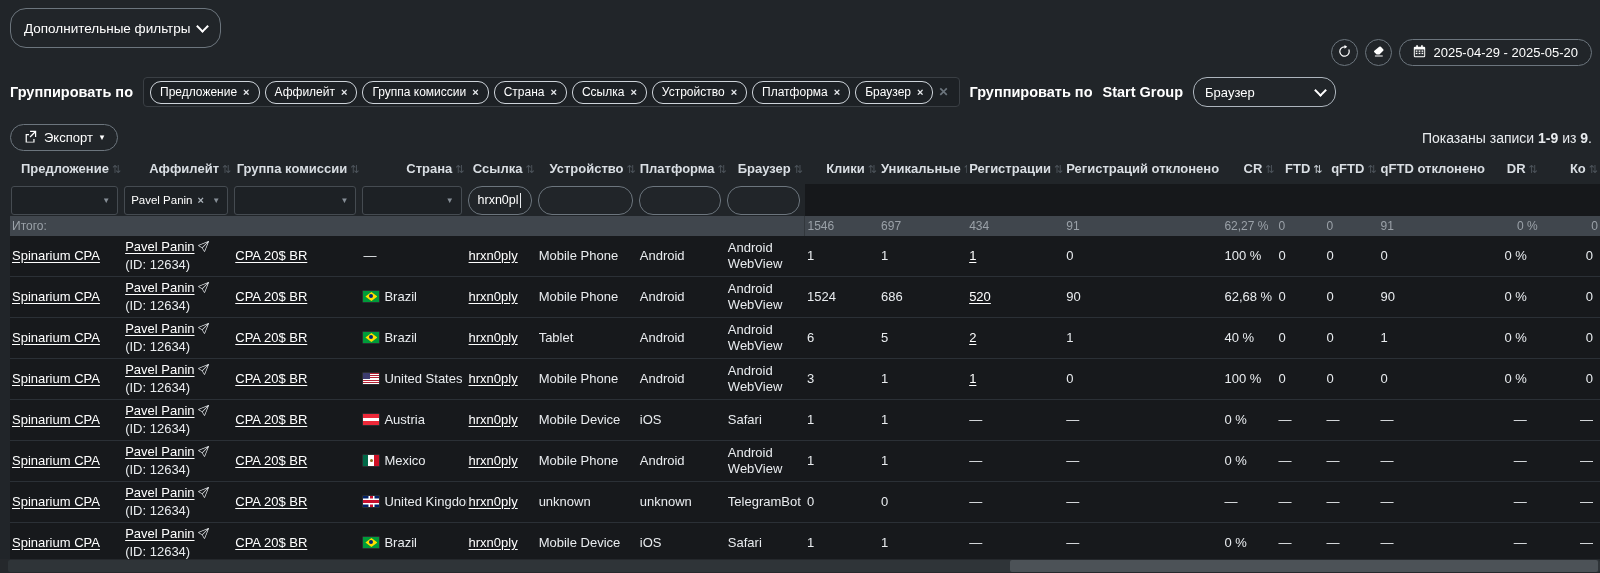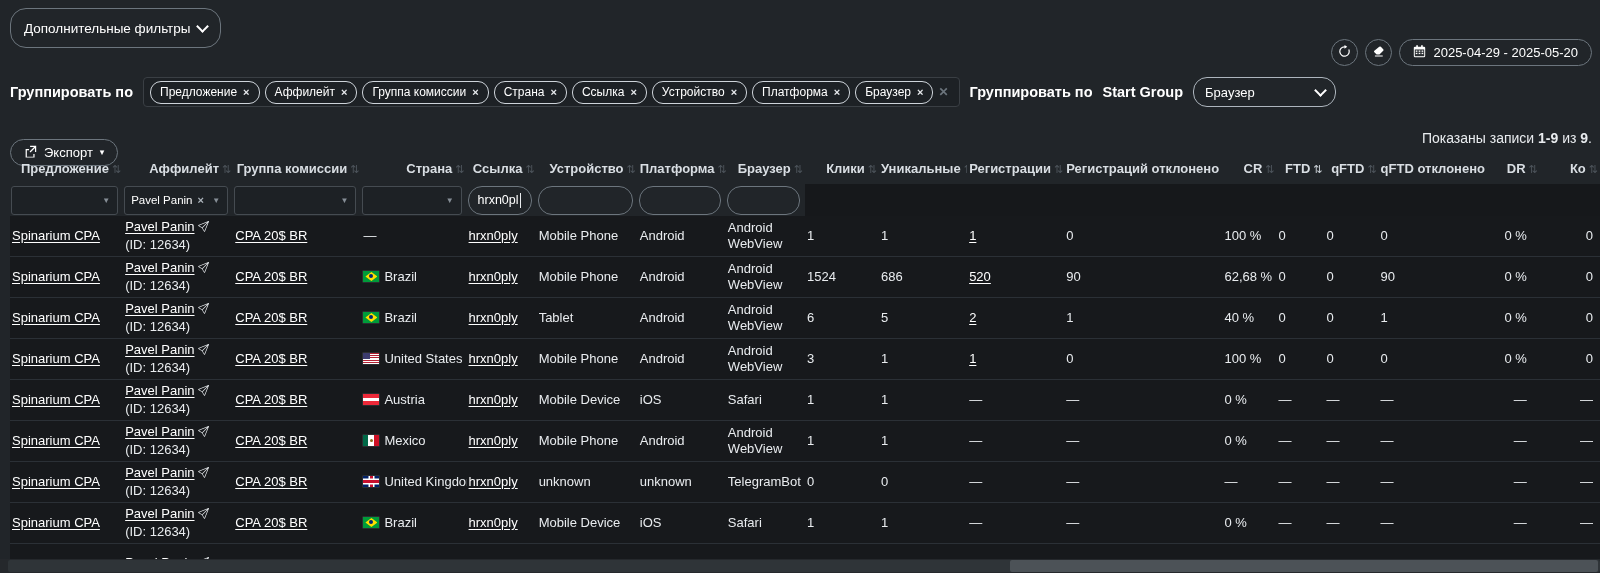--- a/index.html
+++ b/index.html
@@ -47,21 +47,21 @@
     padding:1px 9px;height:19px;font-size:12px;color:#fff;white-space:nowrap;cursor:default;
   }
   .tag .x{font-weight:700;font-size:11px;color:#e9ecef;cursor:pointer;line-height:1}
   #tags-clear{margin-left:auto;color:#6c757d;font-weight:700;font-size:12px;cursor:pointer}
   #start-group-select{
     display:inline-flex;align-items:center;justify-content:space-between;
     border:1px solid #adb5bd;border-radius:14px;height:28px;width:120px;padding:0 10px 0 11px;
     color:#fff;background:transparent;cursor:pointer;font-size:13px;
   }
 
-  #export-btn{left:10px;top:139px}
+  #export-btn{left:10px;top:124px}
   #records{right:8px;top:130px;font-size:14px;color:#e9ecef}
 
   
   #table-wrap{left:0;top:152px;right:0}
   table{border-collapse:collapse;table-layout:fixed;width:1590px;margin-left:10px}
   thead th{
     text-align:right;font-weight:700;color:#d9dee3;font-size:13px;height:32px;
     vertical-align:middle;padding:0 2px 0 2px;white-space:nowrap;overflow:hidden;cursor:pointer;
   }
   .sort{color:#4d545b;font-size:11px;margin-left:3px;font-weight:400}
@@ -302,20 +302,33 @@
             <div class="f-pill"></div>
           </td>
         <td>
             <div class="f-pill"></div>
           </td>
         <td>
             <div class="f-pill"></div>
           </td>
         <td colspan="10" class="filter-rest"></td>
       </tr>
+      <tr class="totals-row">
+        <td colspan="8">Итого:</td>
+        <td>1546</td>
+        <td>697</td>
+        <td>434</td>
+        <td>91</td>
+        <td>62,27 %</td>
+        <td>0</td>
+        <td>0</td>
+        <td>91</td>
+        <td class="ta-r pr12">0 %</td>
+        <td class="ta-r pr6">0</td>
+      </tr>
     </thead>
     <tbody id="table-body">
         <tr>
           <td><a>Spinarium CPA</a></td>
           <td><a>Pavel Panin</a><span class="plane"><svg width="11" height="11" viewBox="0 0 16 16" fill="#e9ecef">
                 <path d="M15.854.146a.5.5 0 0 1 .11.54l-5.819 14.547a.75.75 0 0 1-1.329.124l-3.178-4.995L.643 7.184a.75.75 0 0 1 .124-1.33L15.314.037a.5.5 0 0 1 .54.11ZM6.636 10.07l2.761 4.338L14.13 2.576zm6.787-8.201L1.591 6.602l4.339 2.76z"></path>
               </svg></span><span>(ID: 12634)</span></td>
           <td><a>CPA 20$ BR</a></td>
           <td class="c-country"><span>—</span></td>
           <td><a>hrxn0ply</a></td>

